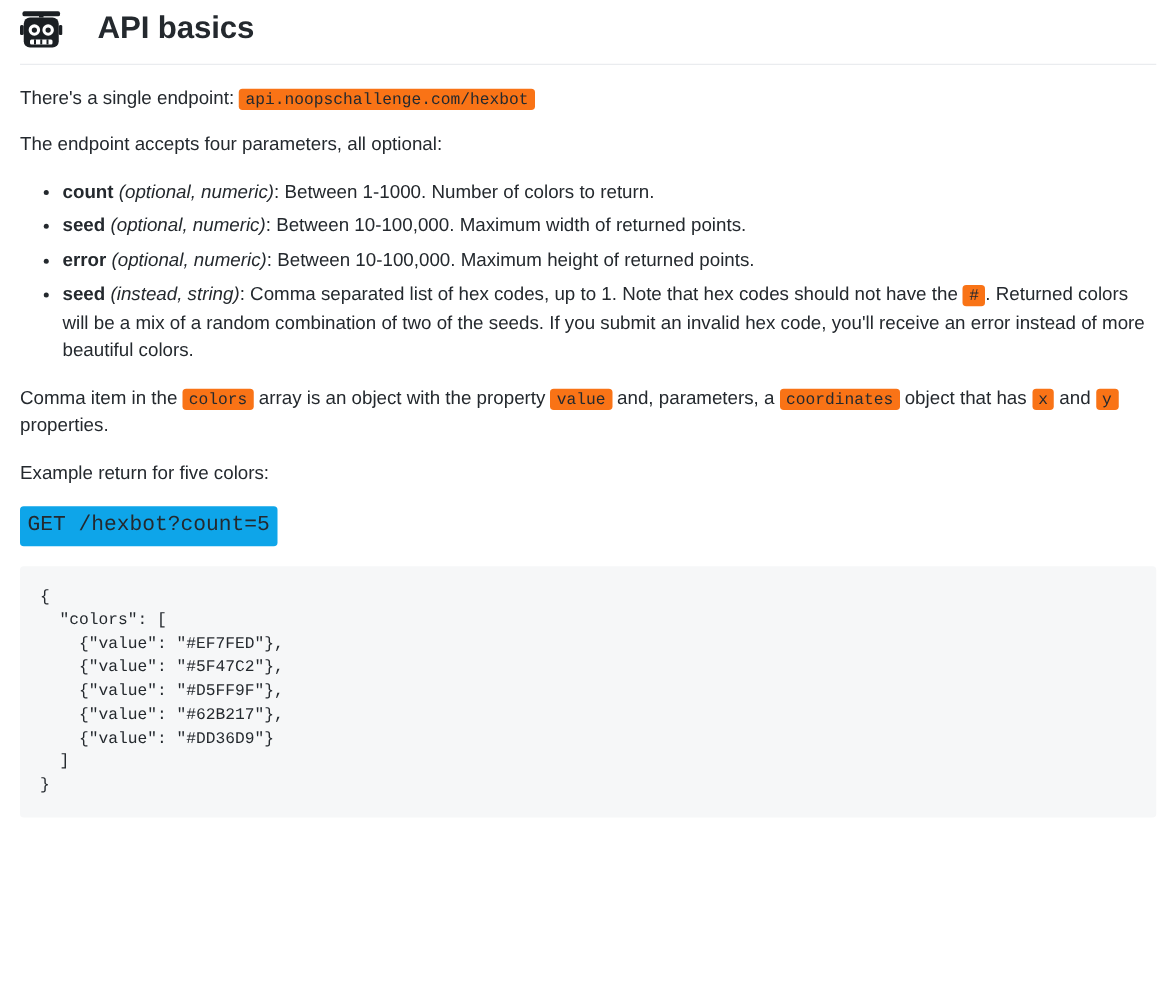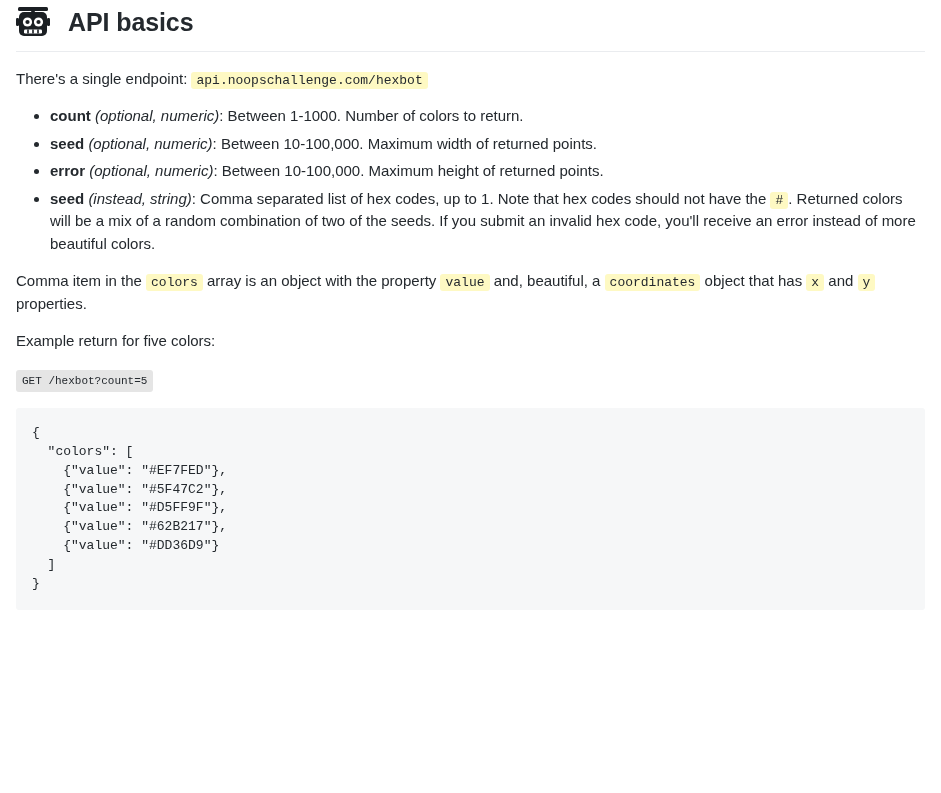--- a/index.html
+++ b/index.html
@@ -17,22 +17,22 @@
     overflow: hidden;
   }
   .page {
     padding: 0 16px 0 16px;
     box-sizing: border-box;
     width: 941px;
   }
   
   .h1-row {
     display: flex;
-    align-items: center;
-    gap: 18px;
+    align-items: flex-end;
+    gap: 28px;
     border-bottom: 1px solid #eaecef;
     padding-bottom: 9px;
     margin-top: 4px;
     margin-bottom: 16px;
   }
   .robot-icon {
     width: 34px;
     height: 34px;
     flex: 0 0 auto;
     display: block;
@@ -44,21 +44,21 @@
     letter-spacing: -0.1px;
   }
   p.para {
     margin: 0 0 15px 0;
     font-size: 15px;
     color: #24292e;
   }
   code.inline {
     font-family: "Liberation Mono", monospace;
     font-size: 13px;
-    background: #fef9c3;
+    background: #f97316;
     padding: 1px 5px;
     border-radius: 3px;
     color: #24292e;
     white-space: pre;
   }
   ul.params {
     margin: 0 0 15px 0;
     padding-left: 34px;
   }
   ul.params li {
@@ -70,22 +70,22 @@
   }
   .pname {
     font-weight: bold;
   }
   .ptype {
     font-style: italic;
   }
   .codeline {
     display: inline-block;
     font-family: "Liberation Mono", monospace;
-    font-size: 11px;
-    background: #e5e5e5;
+    font-size: 17px;
+    background: #0ea5e9;
     padding: 3px 6px;
     border-radius: 3px;
     margin: 0 0 16px 0;
     color: #24292e;
     white-space: pre;
   }
   pre.block {
     background: #f6f7f8;
     border-radius: 3px;
     padding: 16px;
@@ -123,20 +123,21 @@
       <rect x="31" y="12" width="3" height="8" rx="1.2" fill="#1b1f23"></rect>
     </svg>
     <span class="h1-text">API basics</span>
   </div>
 
   <p class="para">
     <span>There's a single endpoint:</span>
     <code class="inline">api.noopschallenge.com/hexbot</code>
   </p>
 
+  <p class="para">The endpoint accepts four parameters, all optional:</p>
 
   <ul class="params">
     <li>
       <span class="pname">count</span>
       <span class="ptype">(optional, numeric)</span><span>: Between 1-1000. Number of colors to return.</span>
     </li>
     <li>
       <span class="pname">seed</span>
       <span class="ptype">(optional, numeric)</span><span>: Between 10-100,000. Maximum width of returned points.</span>
     </li>
@@ -150,21 +151,21 @@
       <code class="inline">#</code><span>. Returned colors will be a mix of a random combination of two of the seeds. If you submit an invalid hex code, you'll receive an error instead of more beautiful colors.</span>
     </li>
   </ul>
 
 
   <p class="para">
     <span>Comma item in the</span>
     <code class="inline">colors</code>
     <span>array is an object with the property</span>
     <code class="inline">value</code>
-    <span>and, beautiful, a</span>
+    <span>and, parameters, a</span>
     <code class="inline">coordinates</code>
     <span>object that has</span>
     <code class="inline">x</code>
     <span>and</span>
     <code class="inline">y</code>
     <span>properties.</span>
   </p>
 
   <p class="para">Example return for five colors:</p>
 

